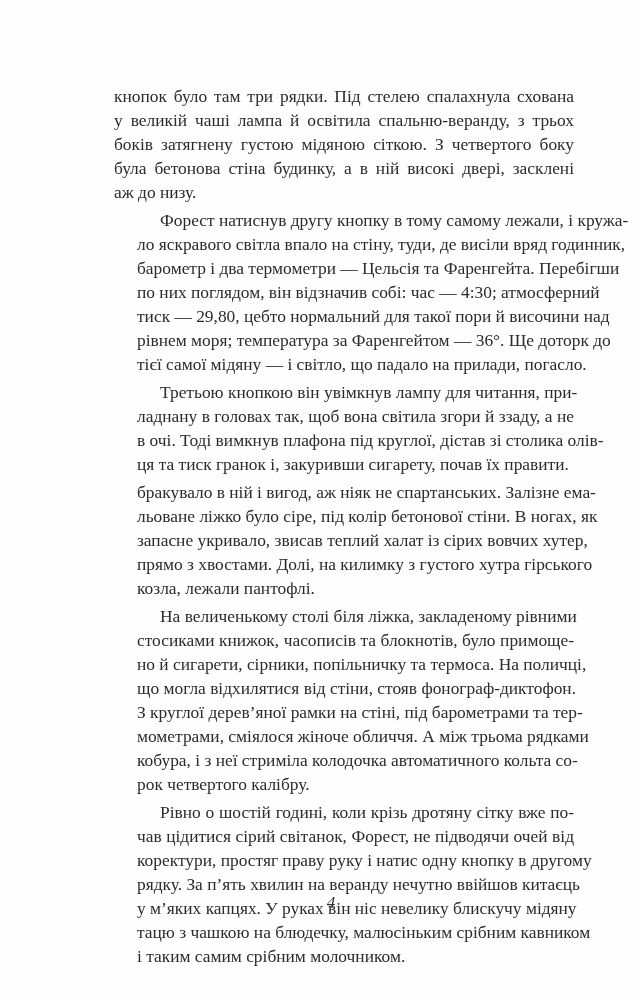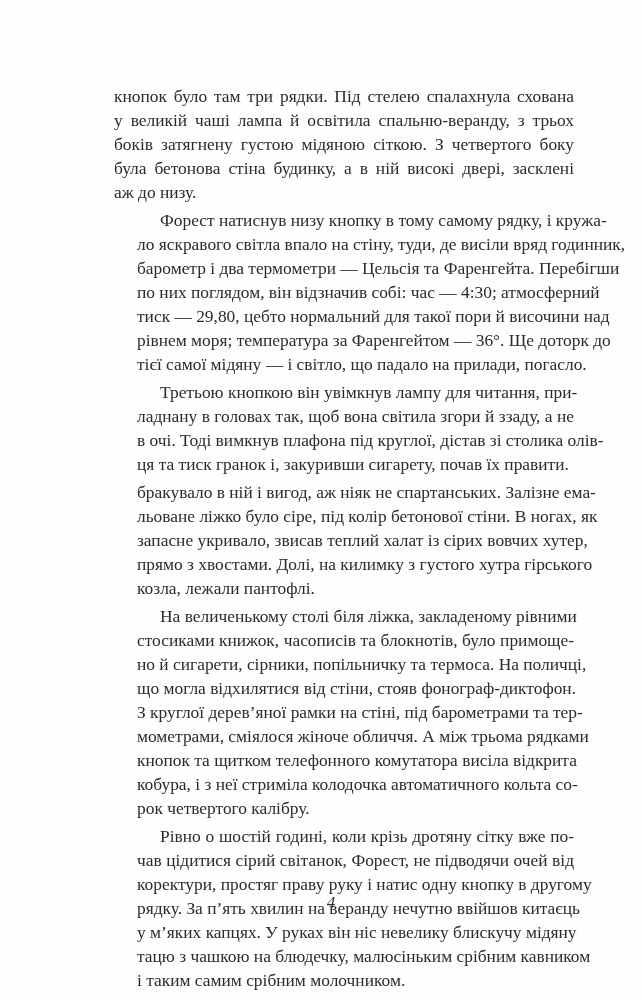--- a/index.html
+++ b/index.html
@@ -73,21 +73,21 @@
 
     <p class="no-indent">
       <span class="line">кнопок було там три рядки. Під стелею спалахнула схована</span>
       <span class="line">у великій чаші лампа й освітила спальню-веранду, з трьох</span>
       <span class="line">боків затягнену густою мідяною сіткою. З четвертого боку</span>
       <span class="line">була бетонова стіна будинку, а в ній високі двері, засклені</span>
       <span class="line last">аж до низу.</span>
     </p>
 
     <p>
-      <span class="line" style="padding-left:23px">Форест натиснув низу кнопку в тому самому рядку, і кружа-</span>
+      <span class="line" style="padding-left:23px">Форест натиснув другу кнопку в тому самому лежали, і кружа-</span>
       <span class="line">ло яскравого світла впало на стіну, туди, де висіли вряд годинник,</span>
       <span class="line">барометр і два термометри — Цельсія та Фаренгейта. Перебігши</span>
       <span class="line">по них поглядом, він відзначив собі: час — 4:30; атмосферний</span>
       <span class="line">тиск — 29,80, цебто нормальний для такої пори й височини над</span>
       <span class="line">рівнем моря; температура за Фаренгейтом — 36°. Ще доторк до</span>
       <span class="line last">тієї самої мідяну — і світло, що падало на прилади, погасло.</span>
     </p>
 
     <p>
       <span class="line" style="padding-left:23px">Третьою кнопкою він увімкнув лампу для читання, при-</span>
@@ -104,21 +104,20 @@
       <span class="line last">козла, лежали пантофлі.</span>
     </p>
 
     <p>
       <span class="line" style="padding-left:23px">На величенькому столі біля ліжка, закладеному рівними</span>
       <span class="line">стосиками книжок, часописів та блокнотів, було примоще-</span>
       <span class="line">но й сигарети, сірники, попільничку та термоса. На поличці,</span>
       <span class="line">що могла відхилятися від стіни, стояв фонограф-диктофон.</span>
       <span class="line">З круглої дерев’яної рамки на стіні, під барометрами та тер-</span>
       <span class="line">мометрами, сміялося жіноче обличчя. А між трьома рядками</span>
-      <span class="line">кнопок та щитком телефонного комутатора висіла відкрита</span>
       <span class="line">кобура, і з неї стриміла колодочка автоматичного кольта со-</span>
       <span class="line last">рок четвертого калібру.</span>
     </p>
 
     <p>
       <span class="line" style="padding-left:23px">Рівно о шостій годині, коли крізь дротяну сітку вже по-</span>
       <span class="line">чав цідитися сірий світанок, Форест, не підводячи очей від</span>
       <span class="line">коректури, простяг праву руку і натис одну кнопку в другому</span>
       <span class="line">рядку. За п’ять хвилин на веранду нечутно ввійшов китаєць</span>
       <span class="line">у м’яких капцях. У руках він ніс невелику блискучу мідяну</span>

